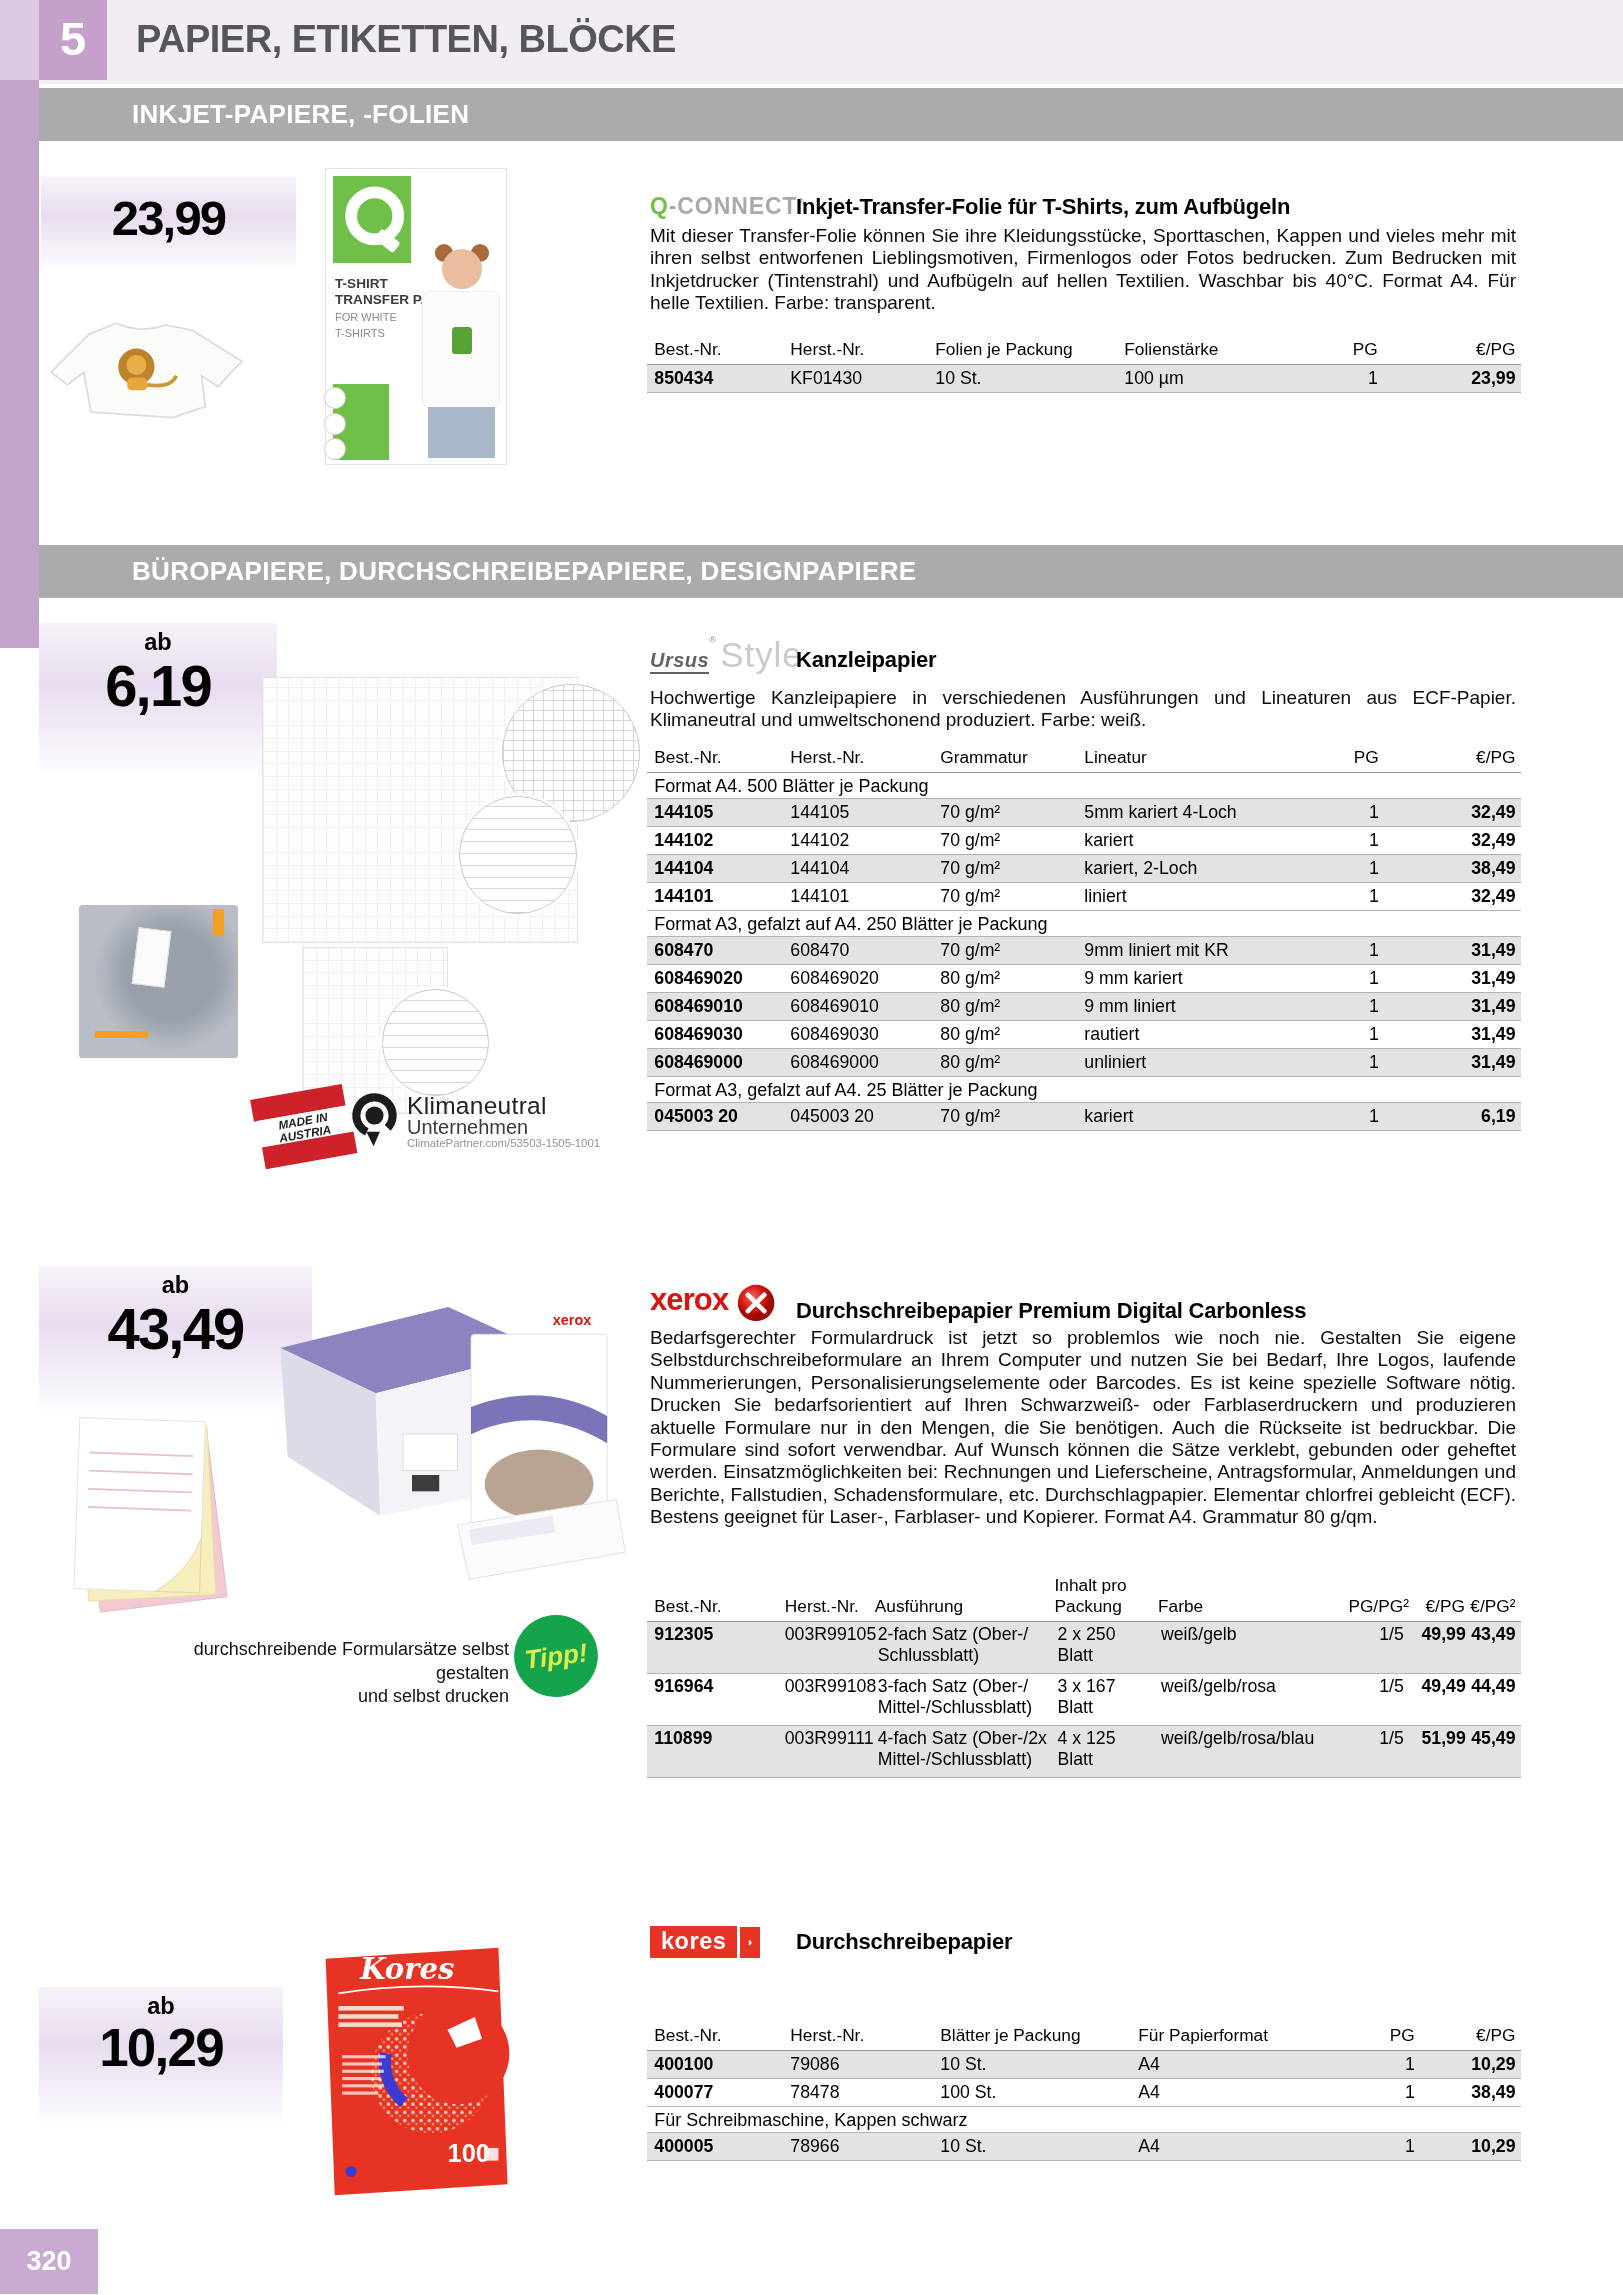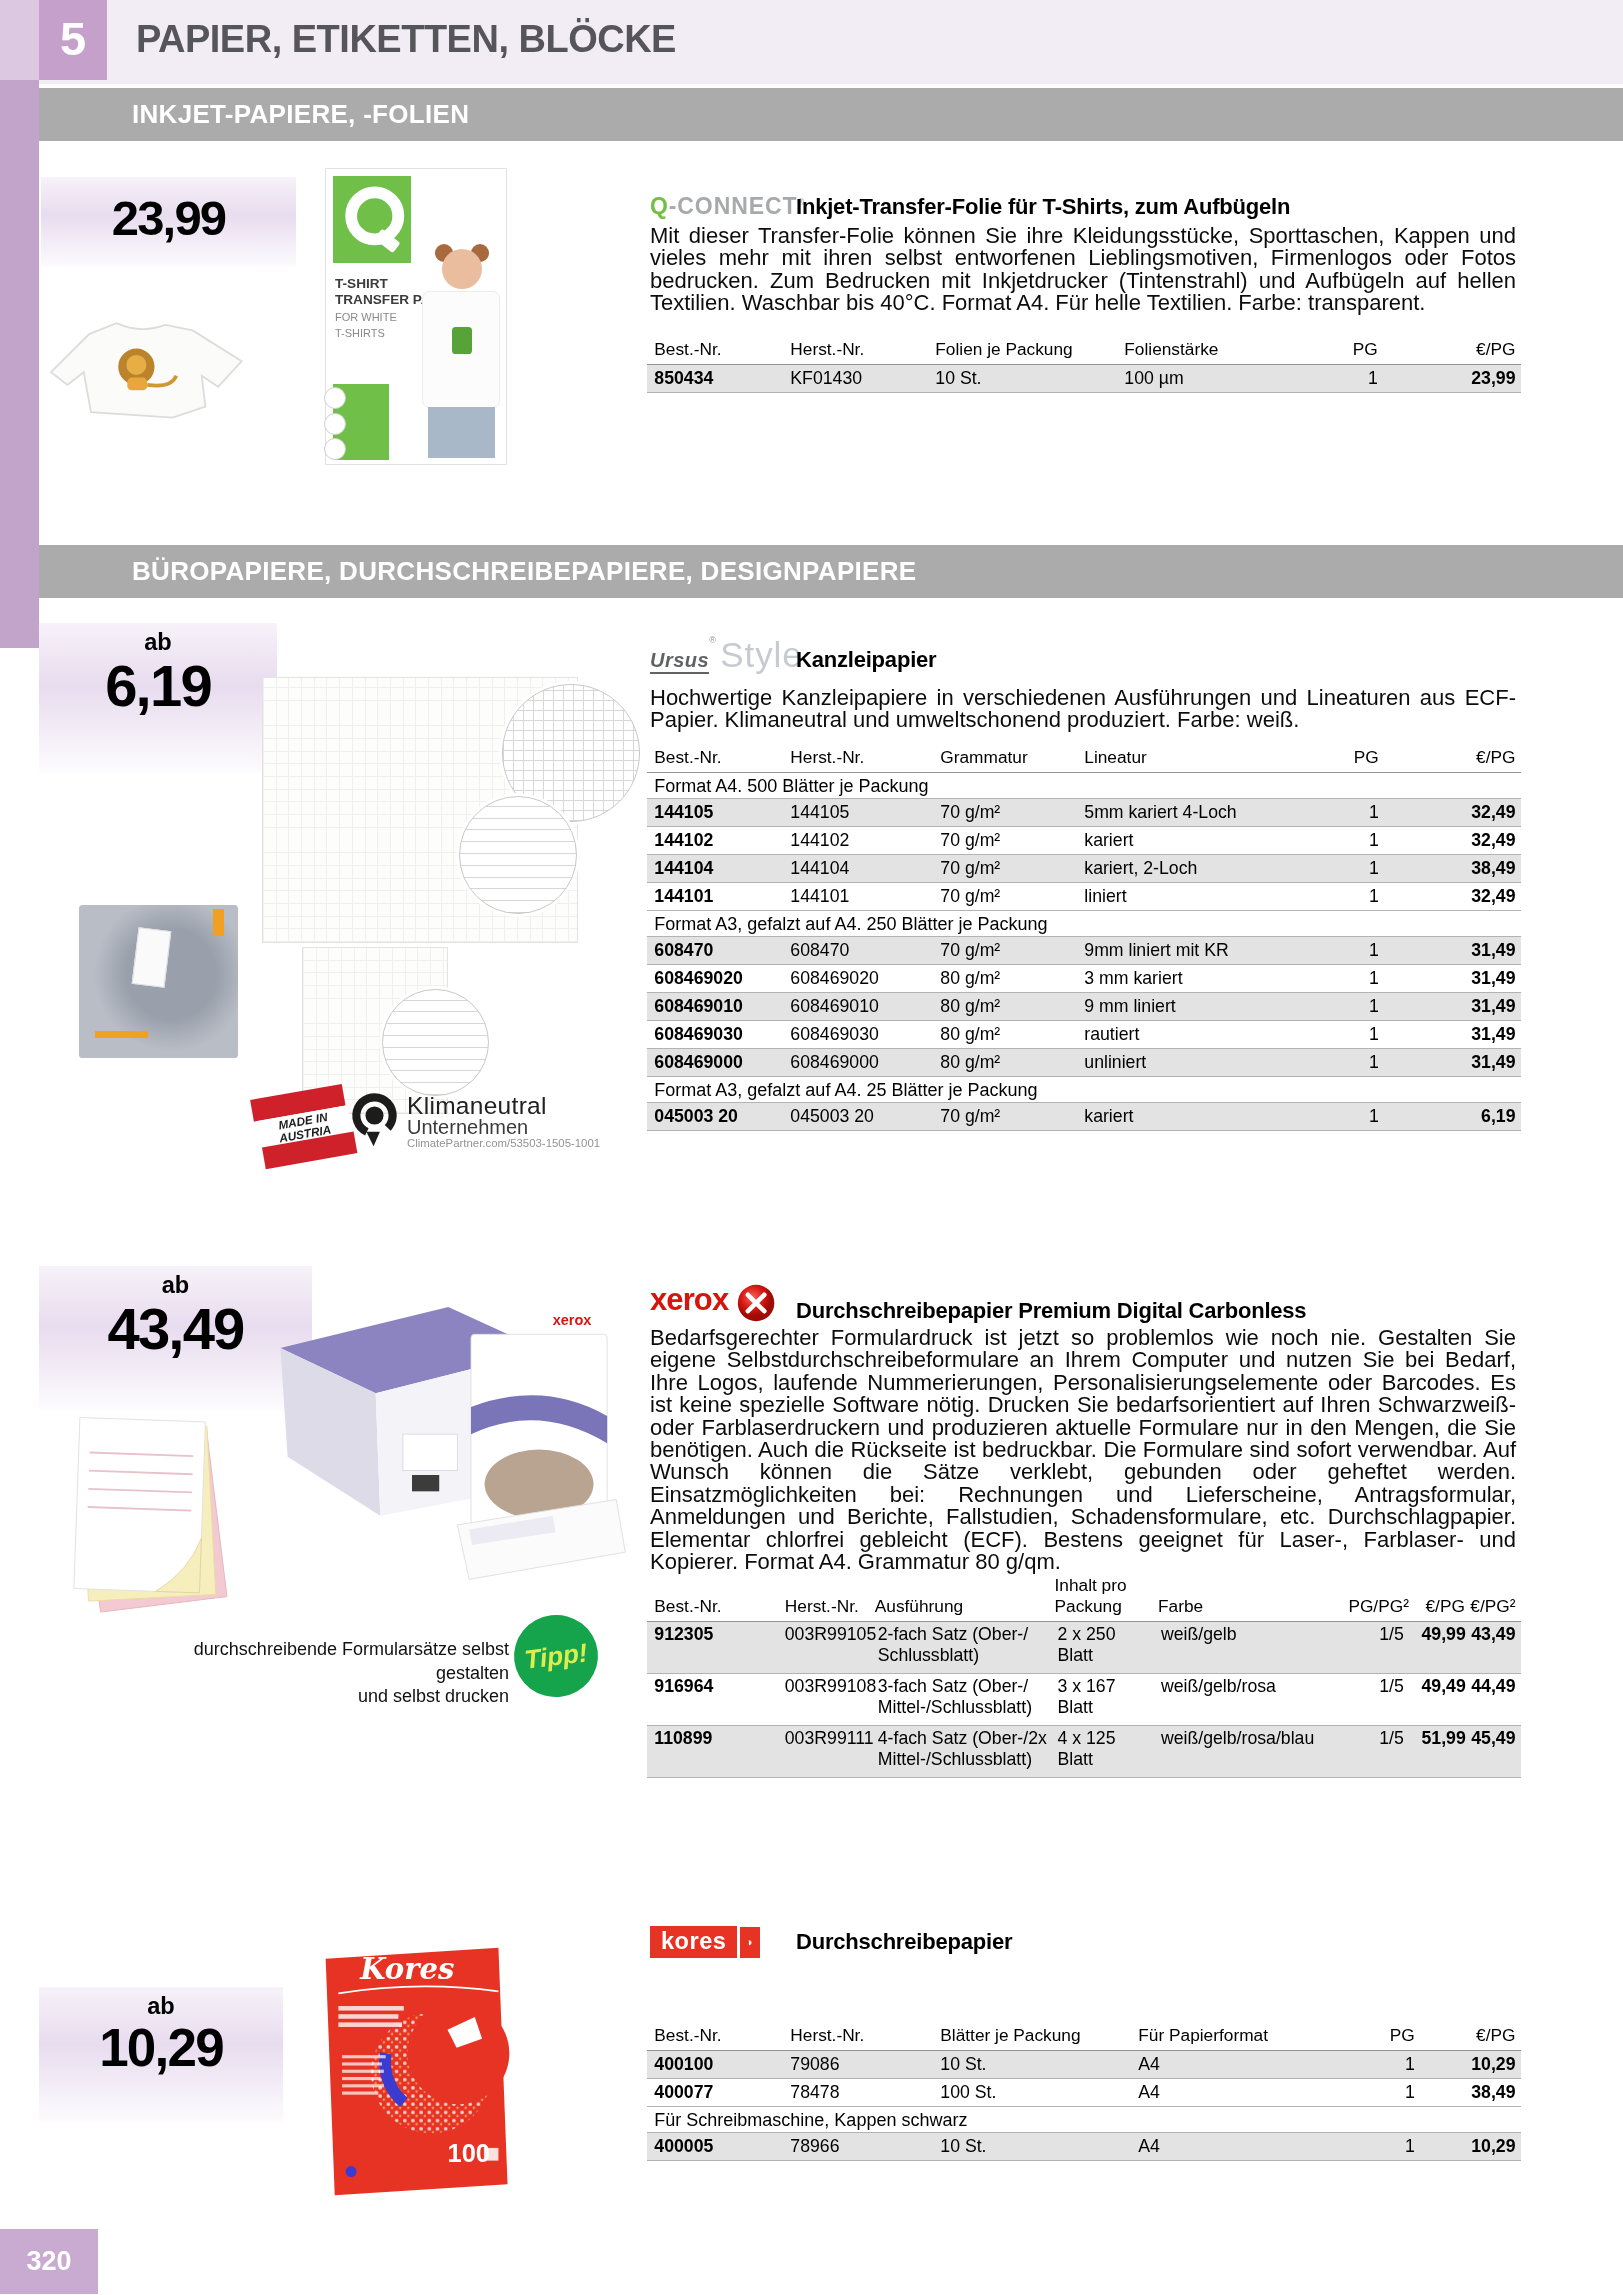--- a/index.html
+++ b/index.html
@@ -19,21 +19,21 @@
   .pagenum{left:0;top:2229px;width:98px;height:65px;background:#c9abd1;color:#fff;
            font-size:27px;font-weight:700;text-align:center;line-height:65px;}
 
   
   .price{background:linear-gradient(180deg,#f7f2f9 0%,#e8dcEF 42%,#fdfcfe 100%);text-align:center;}
   .price .ab{display:block;font-size:23.6px;font-weight:700;margin:5.5px 0 0;}
   .price .num{display:block;font-weight:700;letter-spacing:-1.8px;line-height:1.04;}
 
   
   .ptitle{font-size:22px;font-weight:700;letter-spacing:-0.2px;white-space:nowrap;}
-  .pdesc{width:866px;font-size:22px;line-height:22.4px;text-align:justify;color:#0c0c0c;}
+  .pdesc{width:866px;font-size:19px;line-height:22.4px;text-align:justify;color:#0c0c0c;}
   .qc{font-size:23px;font-weight:700;color:#a7a9ac;letter-spacing:0.9px;}
   .qc .q{color:#72bf44;}
   .qc sup{font-size:9px;}
   .ursus{font-style:italic;font-weight:900;font-size:20px;color:#606266;
          border-bottom:2.7px solid #606266;padding-bottom:0.9px;letter-spacing:0.5px;}
   .ursus-style{font-size:35px;font-weight:300;color:#c6cbd1;letter-spacing:0.9px;margin-left:4.5px;}
   .logo-sup{font-size:9px;color:#8d8f93;vertical-align:top;}
   .xerox-word{font-size:31px;font-weight:700;color:#d6150f;letter-spacing:-0.9px;vertical-align:top;}
   .kores-chip{display:inline-block;background:#e63323;color:#fff;font-weight:900;
               font-size:23.6px;padding:1.8px 11px 3.6px;letter-spacing:0.5px;}
@@ -248,21 +248,21 @@
         <span class="cell c1">608470</span>
         <span class="cell c2">70 g/m²</span>
         <span class="cell c3">9mm liniert mit KR</span>
         <span class="cell c4">1</span>
         <span class="cell c5">31,49</span>
       </div>
       <div class="trow tdata">
         <span class="cell c0">608469020</span>
         <span class="cell c1">608469020</span>
         <span class="cell c2">80 g/m²</span>
-        <span class="cell c3">3 mm kariert</span>
+        <span class="cell c3">9 mm kariert</span>
         <span class="cell c4">1</span>
         <span class="cell c5">31,49</span>
       </div>
       <div class="trow tdata shaded">
         <span class="cell c0">608469010</span>
         <span class="cell c1">608469010</span>
         <span class="cell c2">80 g/m²</span>
         <span class="cell c3">9 mm liniert</span>
         <span class="cell c4">1</span>
         <span class="cell c5">31,49</span>

